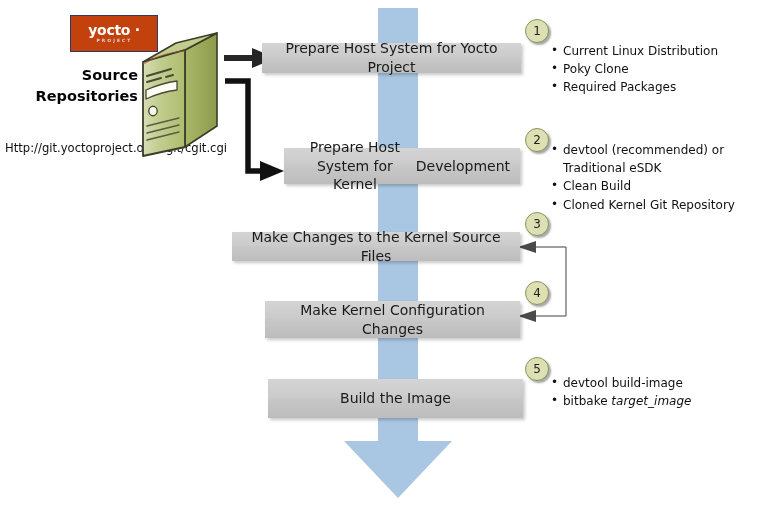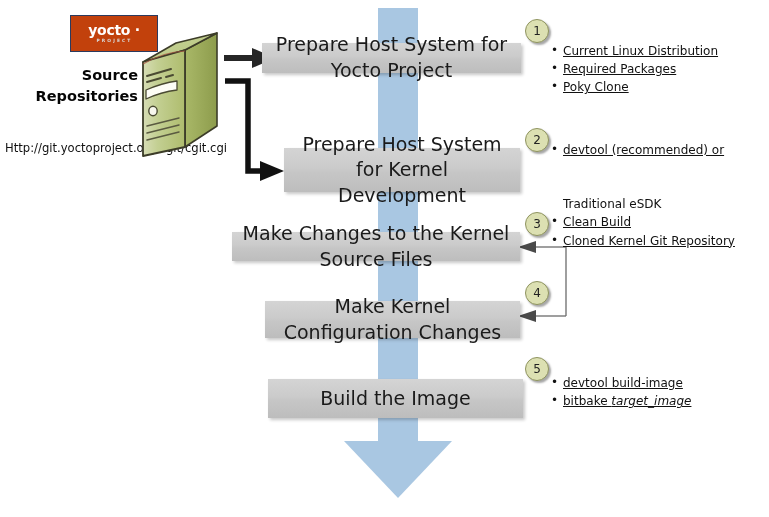--- a/index.html
+++ b/index.html
@@ -35,21 +35,21 @@
     border-left: 54px solid transparent;
     border-right: 54px solid transparent;
     border-top: 57px solid #a9c7e2;
   }
 
   
   .box {
     background: linear-gradient(to bottom, #d4d4d4 0%, #cbcbcb 45%, #c6c6c6 55%, #bdbdbd 100%);
     box-shadow: 2px 2px 3px rgba(0,0,0,0.22);
     color: #1a1a1a;
-    font-size: 19px;
+    font-size: 14px;
     display: flex;
     align-items: center;
     justify-content: center;
     text-align: center;
     line-height: 1.35;
     box-sizing: border-box;
     padding: 2px 10px;
   }
 
   
@@ -71,30 +71,29 @@
   
   .bullets {
     font-size: 12px;
     color: #111111;
     line-height: 1.52;
   }
   .bullets .li {
     position: relative;
     padding-left: 12px;
     white-space: nowrap;
-    text-decoration: underline;
   }
   .bullets .li::before {
     content: "\2022";
     position: absolute;
     left: 0;
     top: -1px;
     font-size: 12px;
   }
-  .bullets .cont { padding-left: 12px; white-space: nowrap; margin-top: 36px; }
+  .bullets .cont { padding-left: 12px; white-space: nowrap; }
   .ital { font-style: italic; }
 
   
   .logo-box {
     left: 70px;
     top: 15px;
     width: 88px;
     height: 37px;
     background: #c2410c;
     border: 1.5px solid #2b3a5e;
@@ -221,25 +220,25 @@
   </svg>
 
   <div class="abs box" style="left:262px; top:43px; width:259px; height:30px;">
     <span>Prepare Host System for Yocto Project</span>
   </div>
   <div class="abs step-circle" style="left:525px; top:19px;">
     <span>1</span>
   </div>
   <div class="abs bullets" style="left:551px; top:42px;">
     <div class="li">Current Linux Distribution</div>
+    <div class="li">Poky Clone</div>
     <div class="li">Required Packages</div>
-    <div class="li">Poky Clone</div>
-  </div>
-
-  <div class="abs box" style="left:284px; top:148px; width:236px; height:44px; flex-direction:column;">
+  </div>
+
+  <div class="abs box" style="left:284px; top:148px; width:236px; height:36px; flex-direction:row;">
     <span>Prepare Host System for Kernel</span>
     <span>Development</span>
   </div>
   <div class="abs step-circle" style="left:525px; top:128px;">
     <span>2</span>
   </div>
   <div class="abs bullets" style="left:551px; top:141px;">
     <div class="li">
       <span>devtool (recommended) or</span>
     </div>

